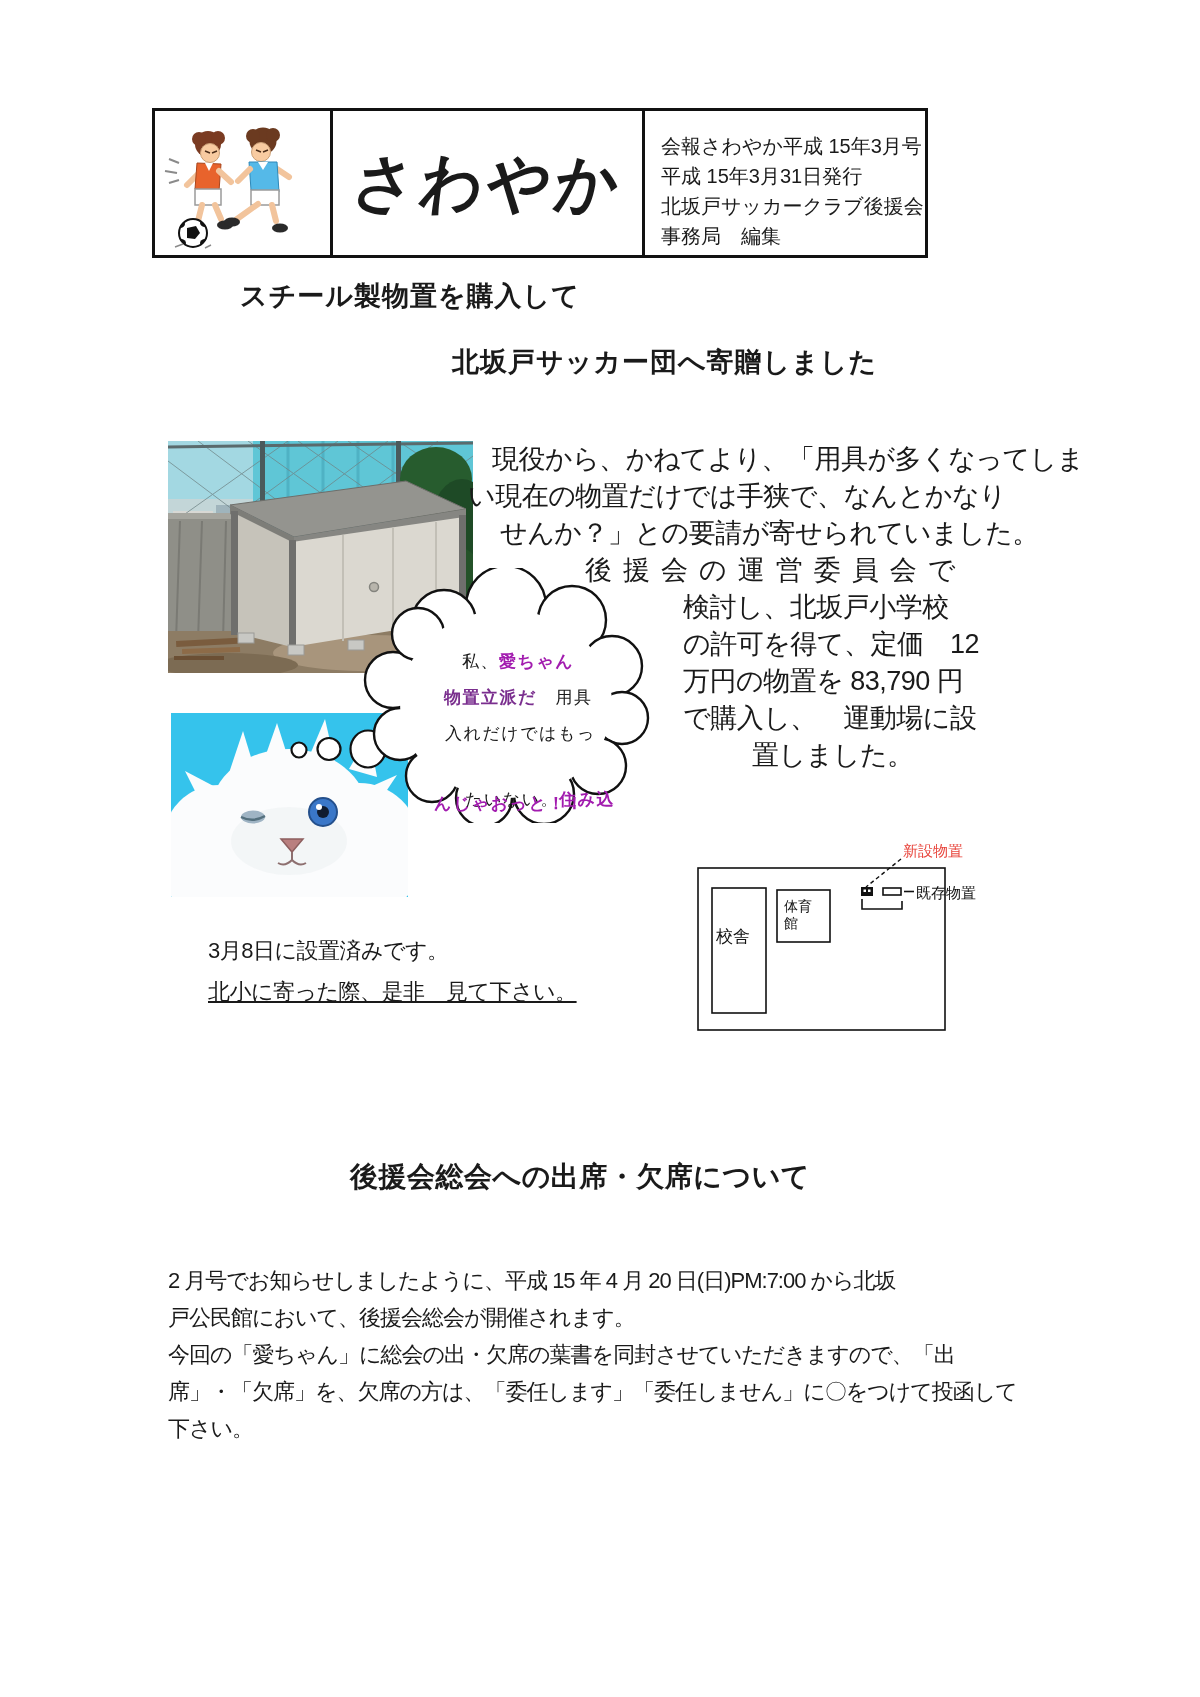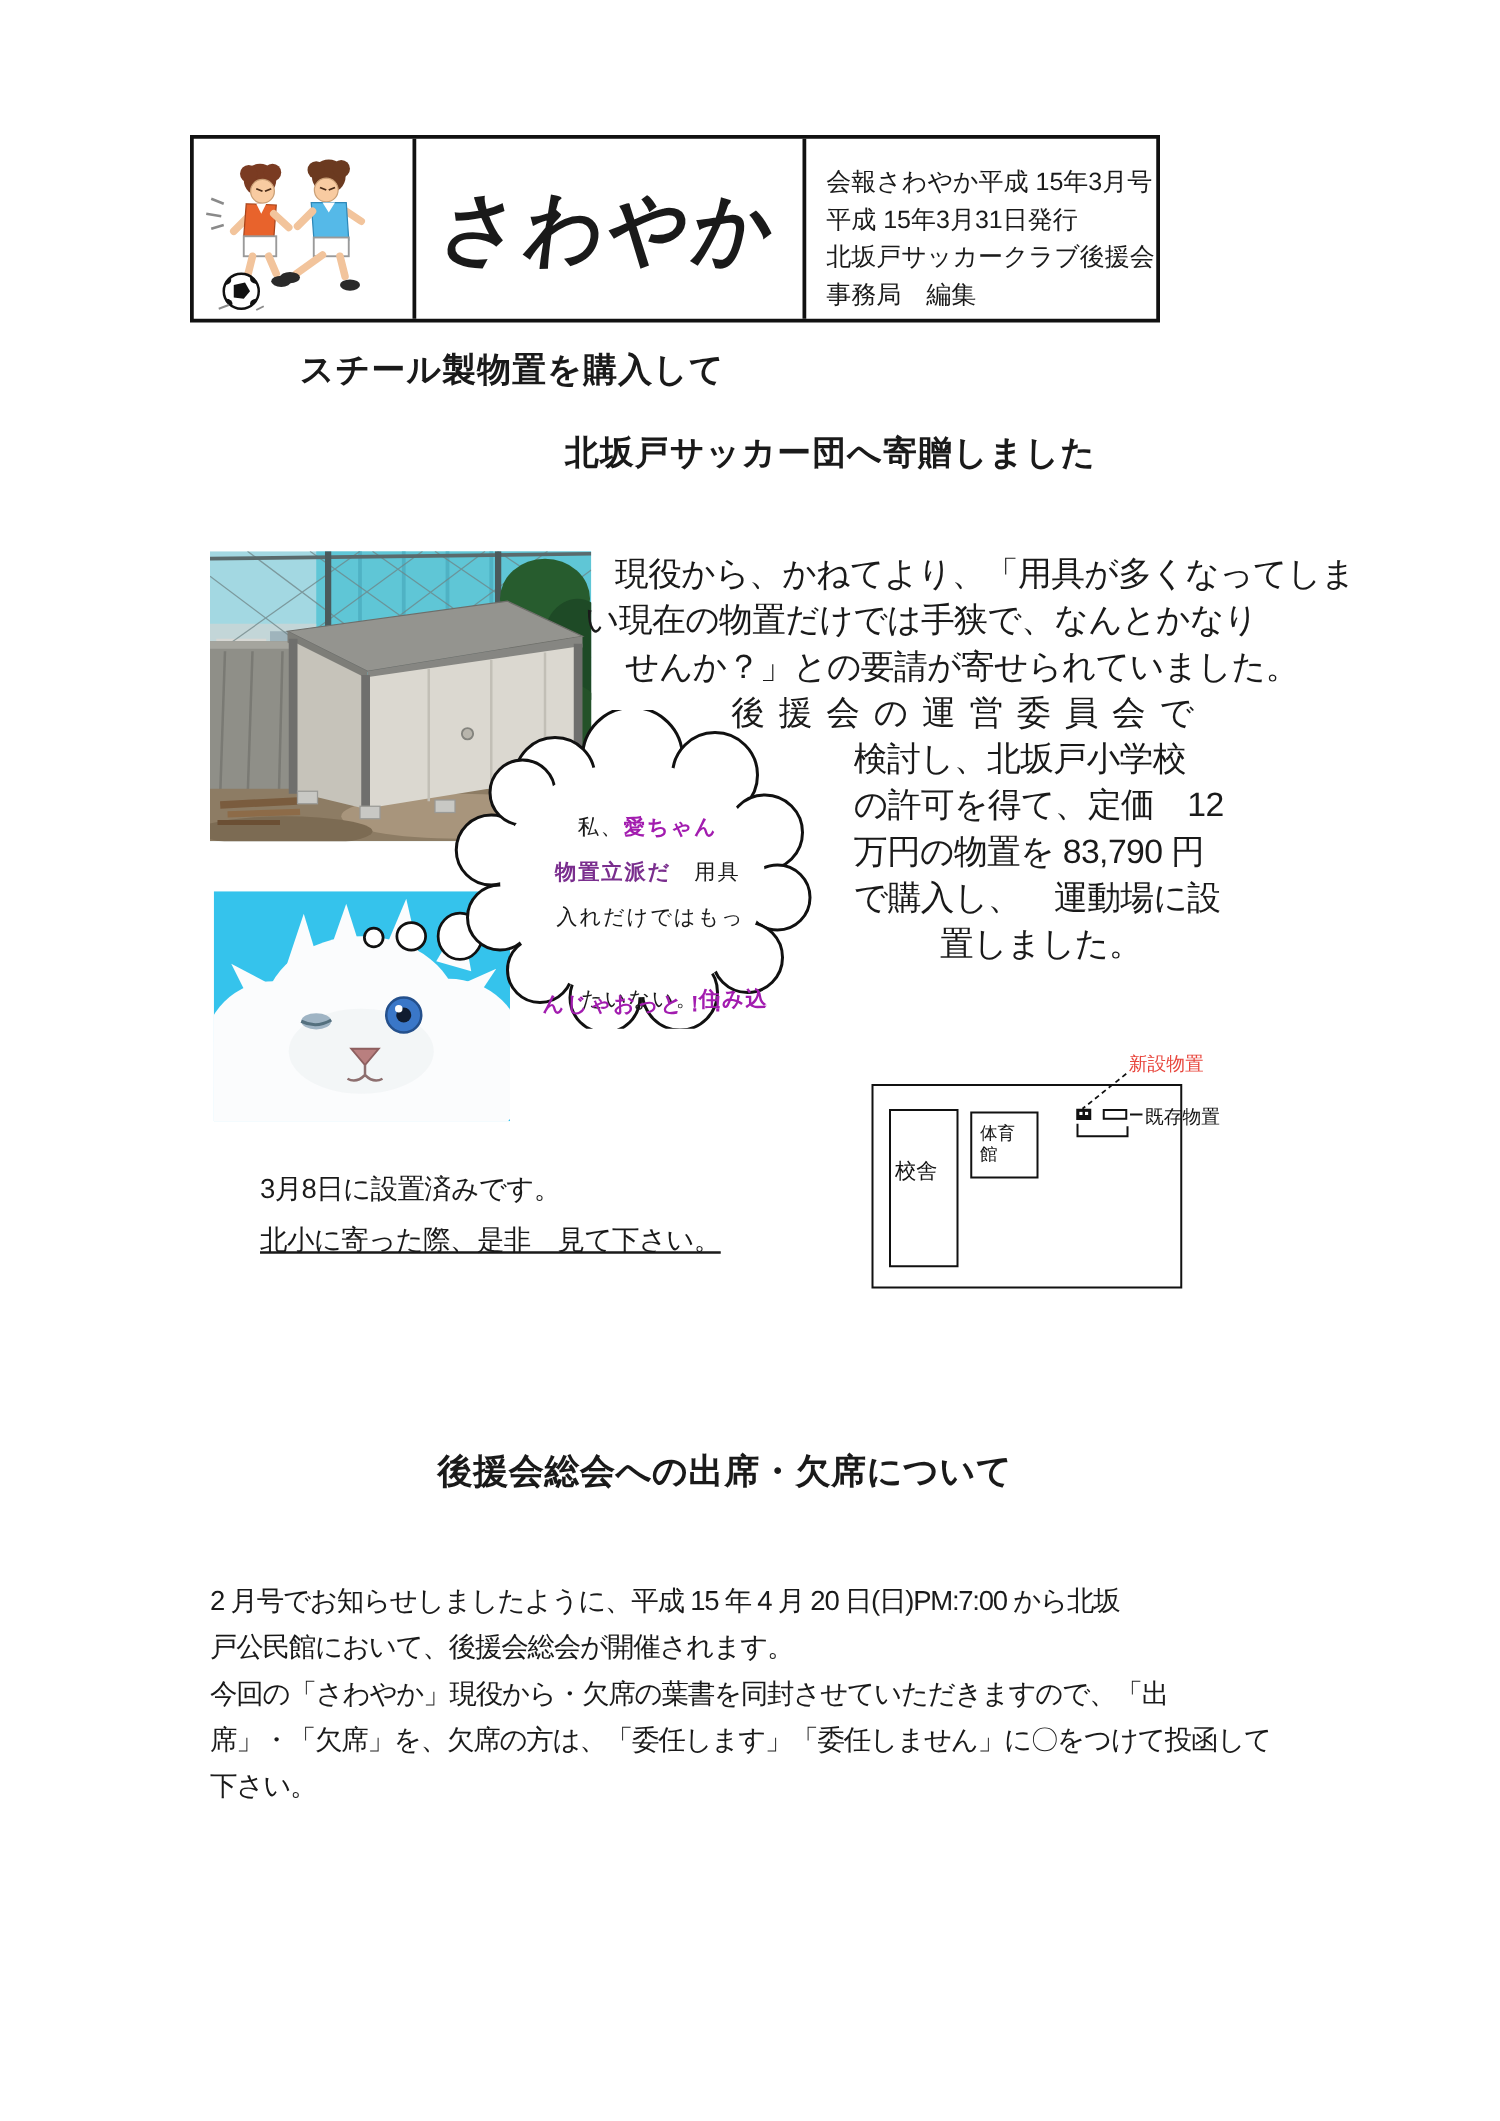--- a/index.html
+++ b/index.html
@@ -309,18 +309,18 @@
     <line x1="259" y1="56.5" x2="269" y2="56.5" stroke="#111" stroke-width="1.6"></line>
     <text x="271" y="63" font-size="15" fill="#111">既存物置</text>
     <line x1="256" y1="24" x2="221" y2="52" stroke="#111" stroke-width="1.4" stroke-dasharray="4,3"></line>
     <text x="258" y="21" font-size="15" fill="#e8453c">新設物置</text>
   </svg>
 
   <div class="abs heading2">後援会総会への出席・欠席について</div>
   <div class="para2">
     <div>2 月号でお知らせしましたように、平成 15 年 4 月 20 日(日)PM:7:00 から北坂</div>
     <div>戸公民館において、後援会総会が開催されます。</div>
-    <div>今回の「さわやか」現役から・欠席の葉書を同封させていただきますので、「出</div>
+    <div>今回の「愛ちゃん」に総会の出・欠席の葉書を同封させていただきますので、「出</div>
     <div>席」・「欠席」を、欠席の方は、「委任します」「委任しません」に〇をつけて投函して</div>
     <div>下さい。</div>
   </div>
 
 </div>
 
 </body></html>

